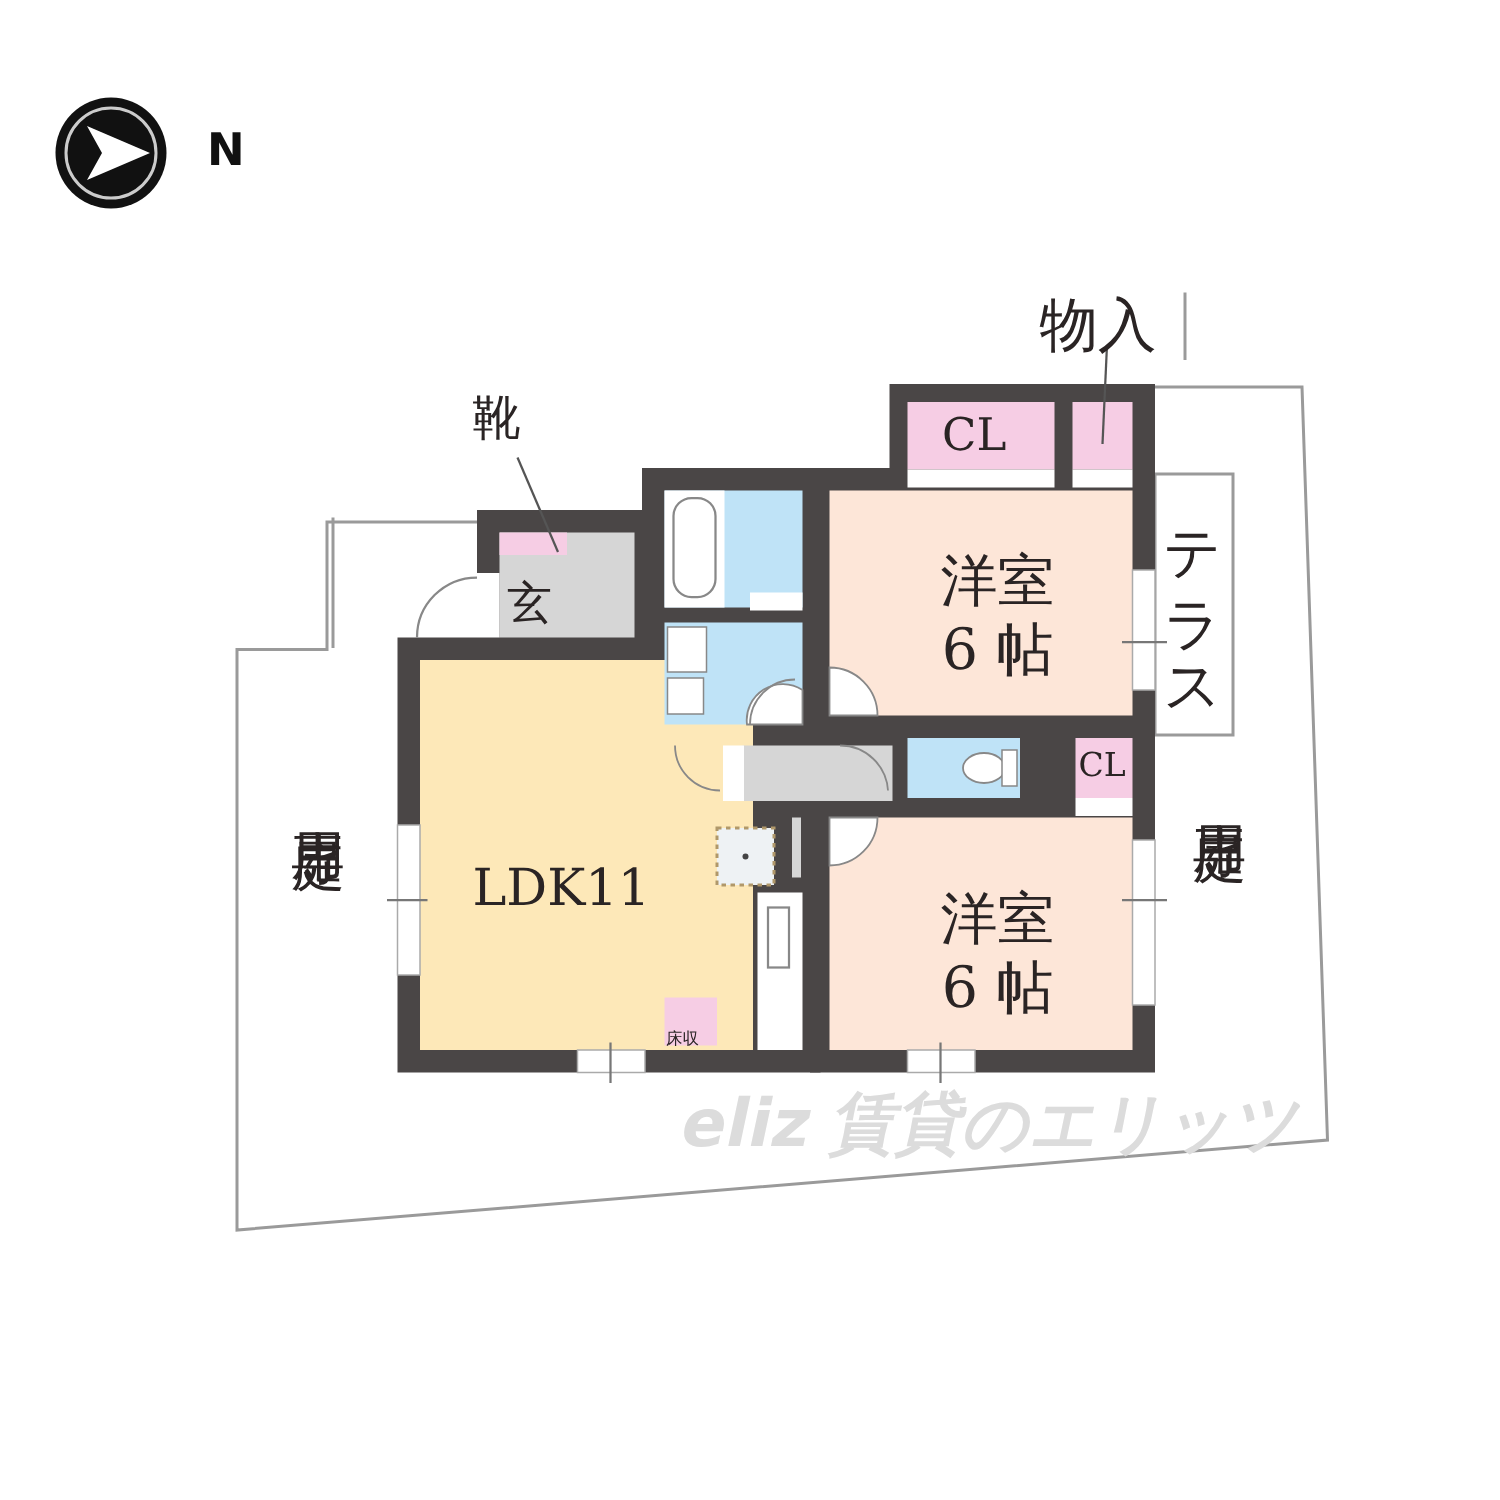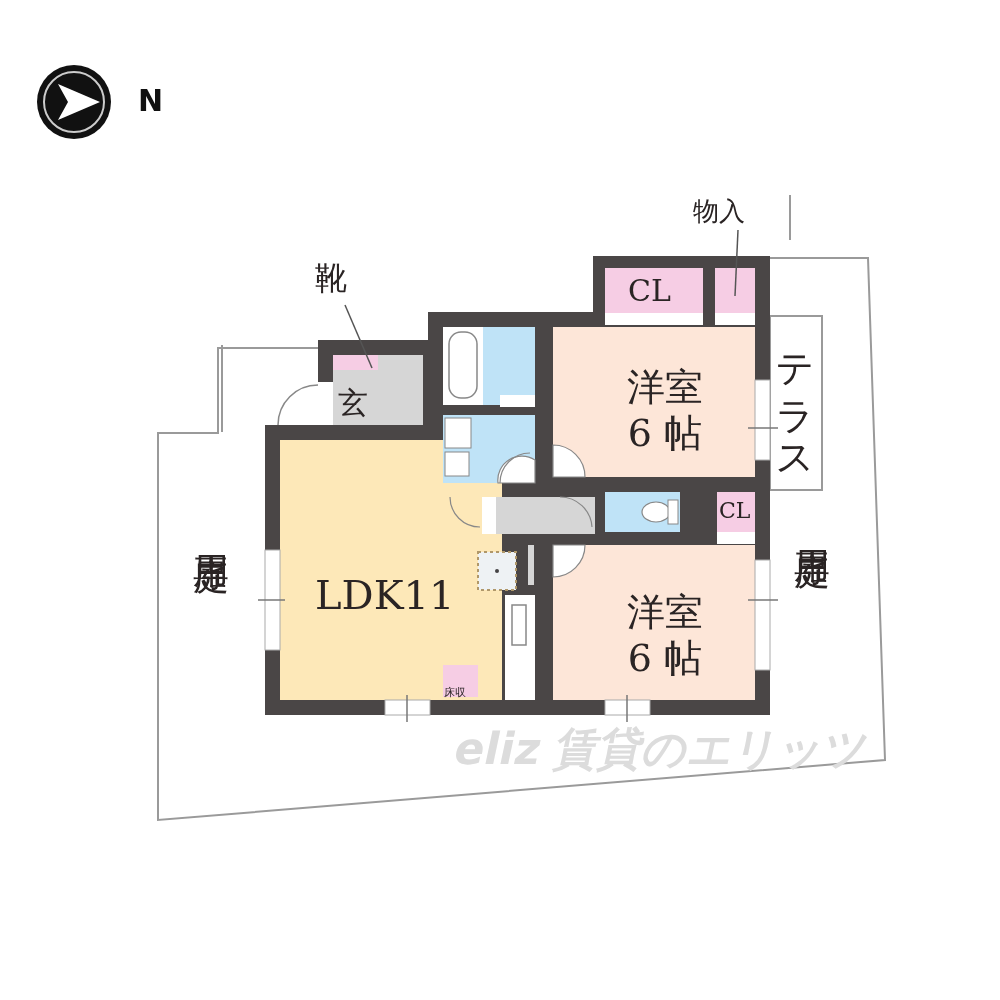--- a/index.html
+++ b/index.html
@@ -101,35 +101,35 @@
   <line x1="407" y1="695" x2="407" y2="722" stroke="#777" stroke-width="1.5"></line>
   <rect x="605" y="700" width="45" height="15" fill="#ffffff" stroke="#aaa" stroke-width="1"></rect>
   <line x1="627" y1="695" x2="627" y2="722" stroke="#777" stroke-width="1.5"></line>
 
   <rect x="265" y="550" width="15" height="100" fill="#ffffff" stroke="#aaa" stroke-width="1"></rect>
   <line x1="258" y1="600" x2="285" y2="600" stroke="#777" stroke-width="1.5"></line>
 
   <rect x="528" y="545" width="6" height="40" fill="#d6d6d6"></rect>
 </svg>
 
-<span class="label" style="left:315px;top:575px;font-size:40px;">LDK11</span>
+<span class="label" style="left:315px;top:575px;font-size:34px;">LDK11</span>
 <span class="label" style="left:444px;top:687px;font-size:11px;">床収</span>
 
 <div class="label" style="left:610px;top:365px;font-size:38px;text-align:center;width:110px;line-height:1.2;">
   <div>洋室</div>
   <div>6 帖</div>
 </div>
 <div class="label" style="left:610px;top:590px;font-size:38px;text-align:center;width:110px;line-height:1.2;">
   <div>洋室</div>
   <div>6 帖</div>
 </div>
 
 <span class="label" style="left:338px;top:388px;font-size:30px;">玄</span>
 <span class="label" style="left:315px;top:262px;font-size:32px;">靴</span>
 <span class="label" style="left:628px;top:276px;font-size:30px;">CL</span>
 <span class="label" style="left:719px;top:500px;font-size:22px;">CL</span>
-<span class="label" style="left:693px;top:198px;font-size:26px;">物入</span>
+<span class="label" style="left:693px;top:198px;font-size:39px;">物入</span>
 
 <span class="label vert" style="left:776px;top:330px;font-size:38px;">テラス</span>
 <span class="label vert" style="left:193px;top:525px;font-size:36px;">専用庭</span>
 <span class="label vert" style="left:794px;top:520px;font-size:36px;">専用庭</span>
 
 <span class="watermark" style="left:455px;top:720px;">eliz 賃貸のエリッツ</span>
 
 </body></html>

